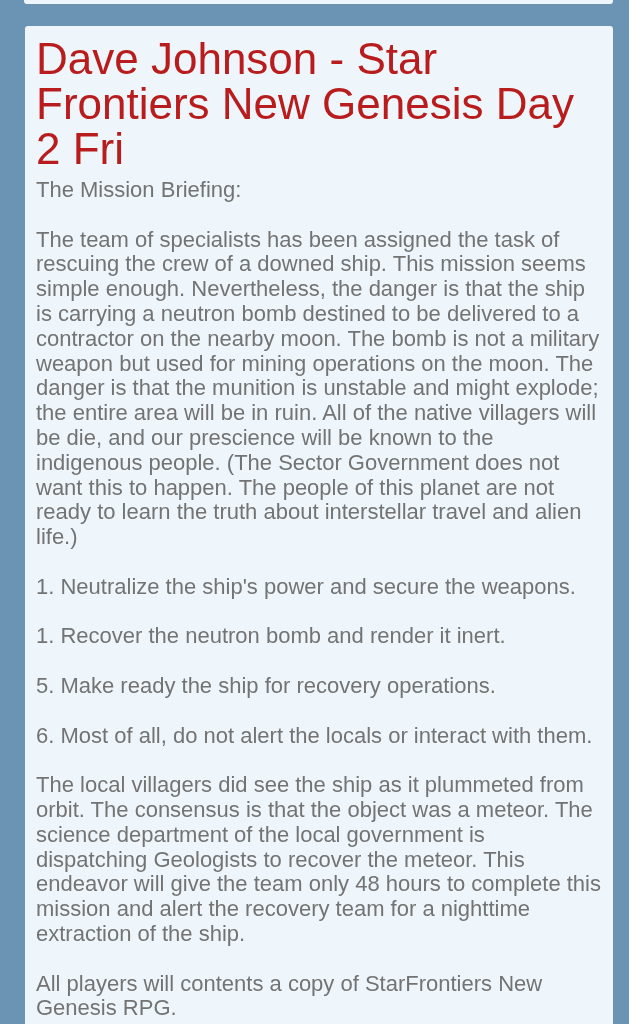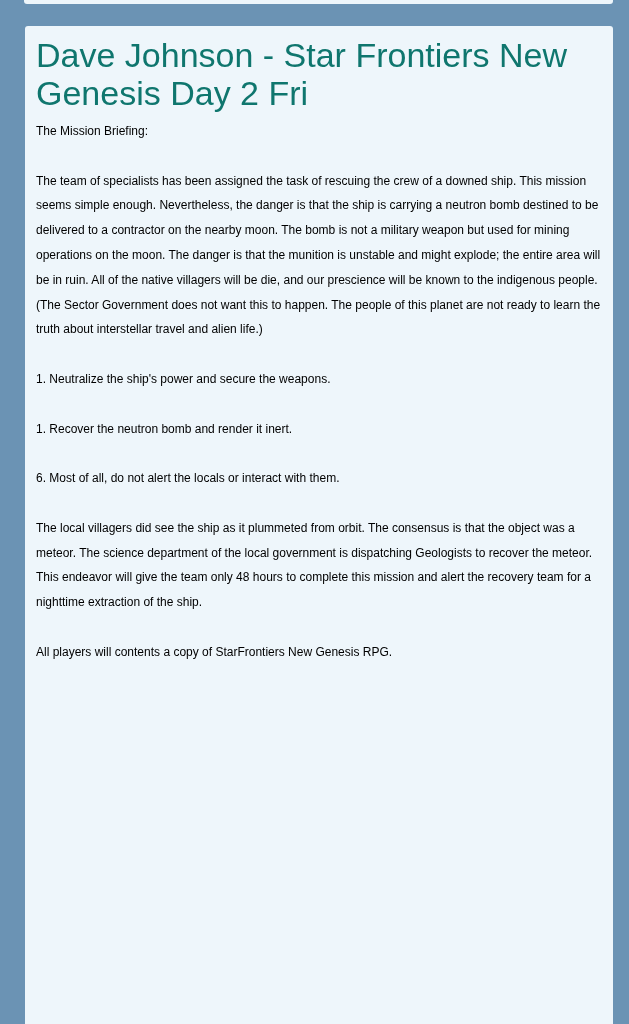--- a/index.html
+++ b/index.html
@@ -30,45 +30,46 @@
       width: 588px;
       height: 1020px;
       background: #eef6fb;
       border-radius: 3px;
       box-sizing: border-box;
       padding: 10px 11px 0 11px;
       color: #2f6b72;
     }
     .title {
       margin: 0;
-      font-size: 34px;
-      line-height: 38px;
+      font-size: 44px;
+      line-height: 45px;
       font-weight: normal;
-      color: #0f766e;
+      color: #b91c1c;
       letter-spacing: 0px;
     }
     .content {
       margin-top: 7px;
-      font-size: 12px;
+      font-size: 22px;
       line-height: 24.8px;
-      color: #000000;
+      color: #737373;
     }
     .content p {
       margin: 0 0 24.8px 0;
     }
   </style>
 </head>
 <body>
 
 <div class="top-card"></div>
 
 <article class="card">
   <h1 class="title">Dave Johnson - Star Frontiers New Genesis Day 2 Fri</h1>
   <div class="content">
     <p>The Mission Briefing:</p>
     <p>The team of specialists has been assigned the task of rescuing the crew of a downed ship. This mission seems simple enough. Nevertheless, the danger is that the ship is carrying a neutron bomb destined to be delivered to a contractor on the nearby moon. The bomb is not a military weapon but used for mining operations on the moon. The danger is that the munition is unstable and might explode; the entire area will be in ruin. All of the native villagers will be die, and our prescience will be known to the indigenous people. (The Sector Government does not want this to happen. The people of this planet are not ready to learn the truth about interstellar travel and alien life.)</p>
     <p>1. Neutralize the ship's power and secure the weapons.</p>
     <p>1. Recover the neutron bomb and render it inert.</p>
+    <p>5. Make ready the ship for recovery operations.</p>
     <p>6. Most of all, do not alert the locals or interact with them.</p>
     <p>The local villagers did see the ship as it plummeted from orbit. The consensus is that the object was a meteor. The science department of the local government is dispatching Geologists to recover the meteor. This endeavor will give the team only 48 hours to complete this mission and alert the recovery team for a nighttime extraction of the ship.</p>
     <p>All players will contents a copy of StarFrontiers New Genesis RPG.</p>
   </div>
 </article>
 
 </body></html>

